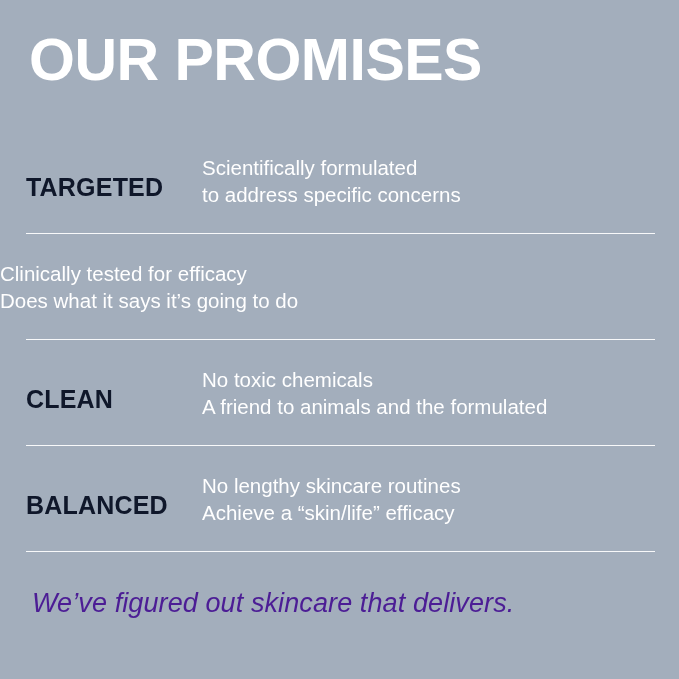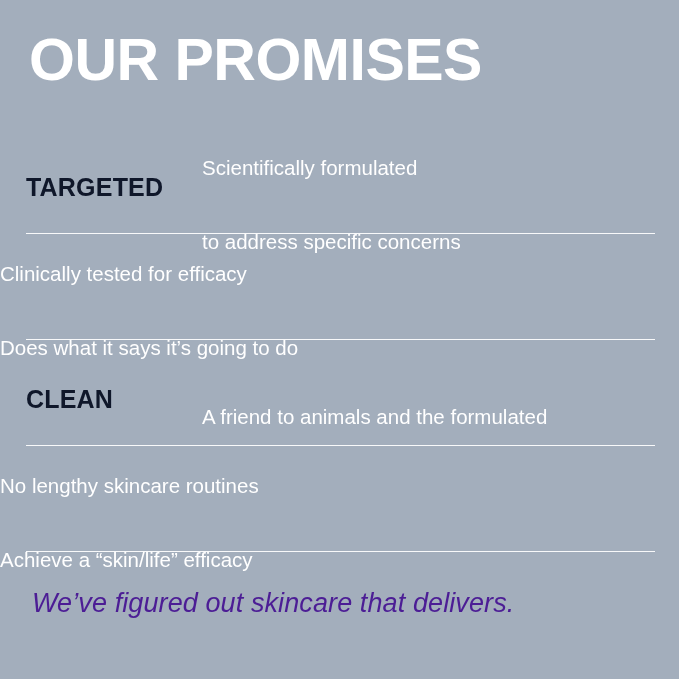--- a/index.html
+++ b/index.html
@@ -77,21 +77,20 @@
     flex: 1;
     color: #ffffff;
     font-size: 20.5px;
     line-height: 27px;
     font-weight: 400;
     padding-right: 20px;
     white-space: nowrap;
   }
   .promise-desc .line {
     display: block;
-    margin-top: 47px;
   }
   .tagline {
     position: absolute;
     left: 32px;
     top: 585px;
     font-size: 27px;
     line-height: 36px;
     font-style: italic;
     color: #4c1d95;
     white-space: nowrap;
@@ -125,28 +124,30 @@
           <span class="line">Does what it says it’s going to do</span>
         </div>
       </div>
       <div class="divider" style="background: rgb(255, 255, 255);"></div>
     </div>
 
     <div class="promise-row">
       <div class="promise-inner">
         <div class="promise-label">CLEAN</div>
         <div class="promise-desc">
+          <span class="line">No toxic chemicals</span>
           <span class="line">A friend to animals and the formulated</span>
         </div>
       </div>
       <div class="divider" style="background: rgb(255, 255, 255);"></div>
     </div>
 
     <div class="promise-row">
       <div class="promise-inner">
+        <div class="promise-label">BALANCED</div>
         <div class="promise-desc">
           <span class="line">No lengthy skincare routines</span>
           <span class="line">Achieve a “skin/life” efficacy</span>
         </div>
       </div>
       <div class="divider" style="background: rgb(255, 255, 255);"></div>
     </div>
 
   </div>
 

